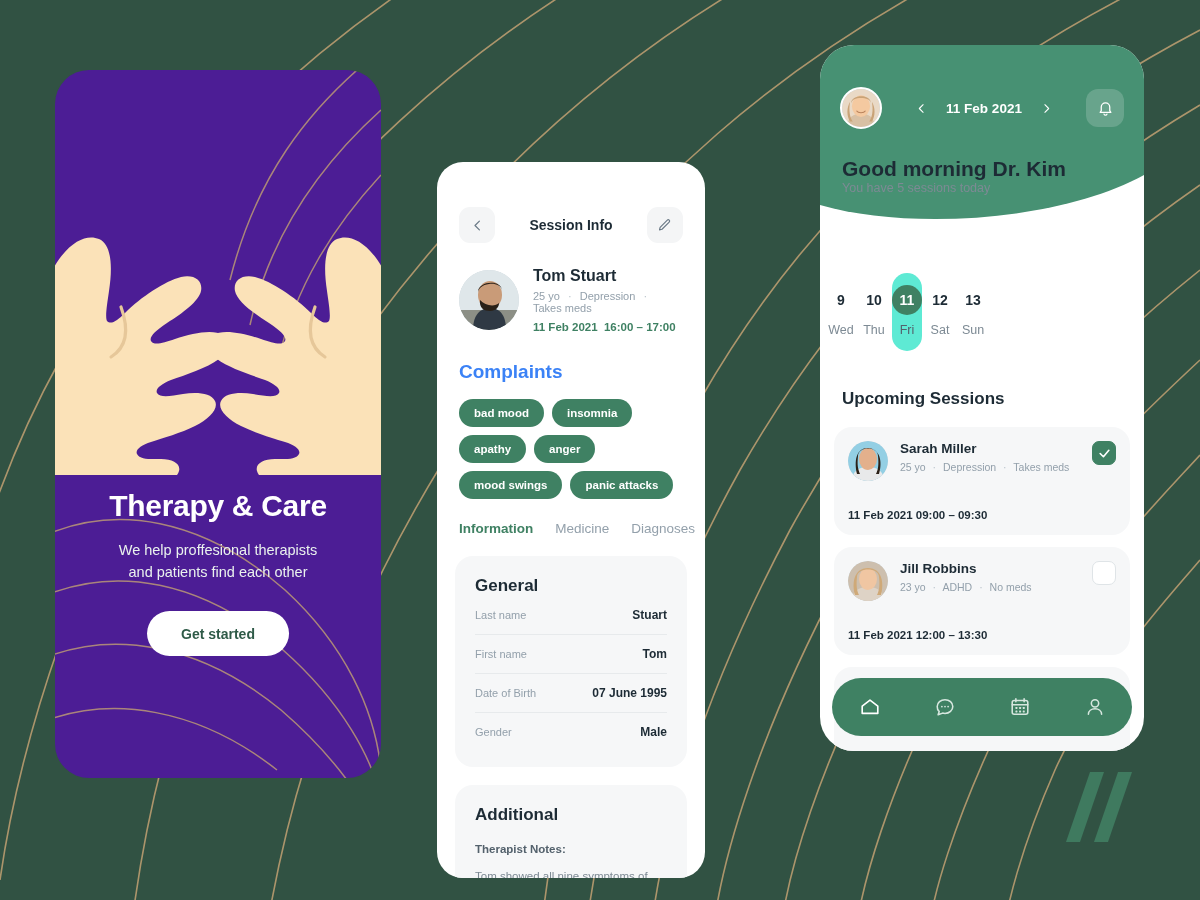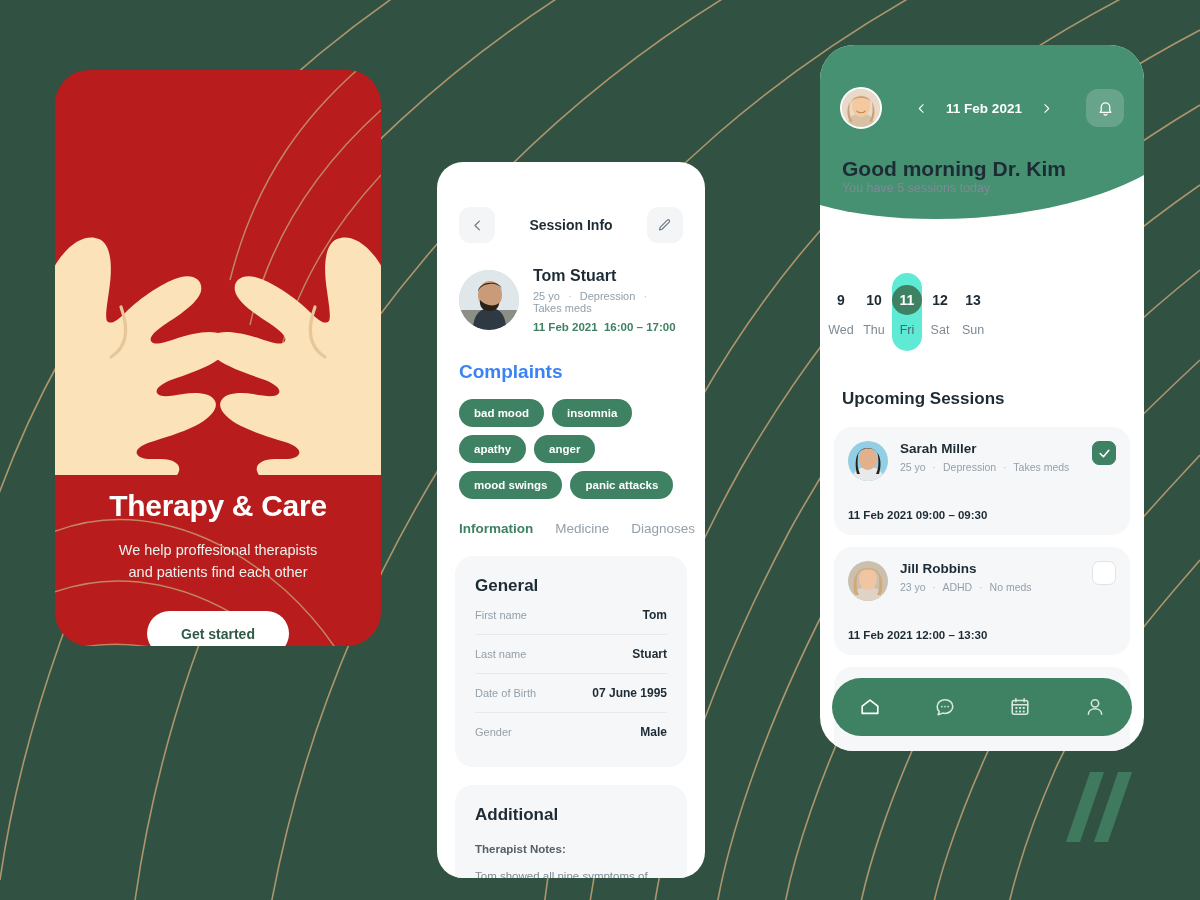--- a/index.html
+++ b/index.html
@@ -28,23 +28,23 @@
   
   .phone {
     position: absolute;
     background: #fff;
     overflow: hidden;
   }
 
   
   #phone-onboarding {
     left: 55px; top: 70px;
-    width: 326px; height: 576px;
+    width: 326px; height: 708px;
     border-radius: 34px;
-    background: #b91c1c;
+    background: #4c1d95;
     overflow: hidden;
   }
   #onb-waves { position: absolute; inset: 0; width: 326px; height: 708px; }
   #hands-art { position: absolute; left: 0; top: 155px; width: 326px; height: 250px; }
   .onb-copy {
     position: absolute; left: 0; right: 0; top: 418px;
     text-align: center; padding: 0 26px;
   }
   .onb-title {
     color: #ffffff; font-size: 30px; font-weight: bold;
@@ -352,26 +352,26 @@
 
   <div class="tabs">
     <div class="tab active">Information</div>
     <div class="tab">Medicine</div>
     <div class="tab">Diagnoses</div>
   </div>
 
   <div class="card">
     <div class="card-title">General</div>
     <div class="kv">
+      <span class="kv-k">Last name</span>
+      <span class="kv-v">Stuart</span>
+    </div>
+    <div class="kv">
       <span class="kv-k">First name</span>
       <span class="kv-v">Tom</span>
-    </div>
-    <div class="kv">
-      <span class="kv-k">Last name</span>
-      <span class="kv-v">Stuart</span>
     </div>
     <div class="kv">
       <span class="kv-k">Date of Birth</span>
       <span class="kv-v">07 June 1995</span>
     </div>
     <div class="kv">
       <span class="kv-k">Gender</span>
       <span class="kv-v">Male</span>
     </div>
   </div>

